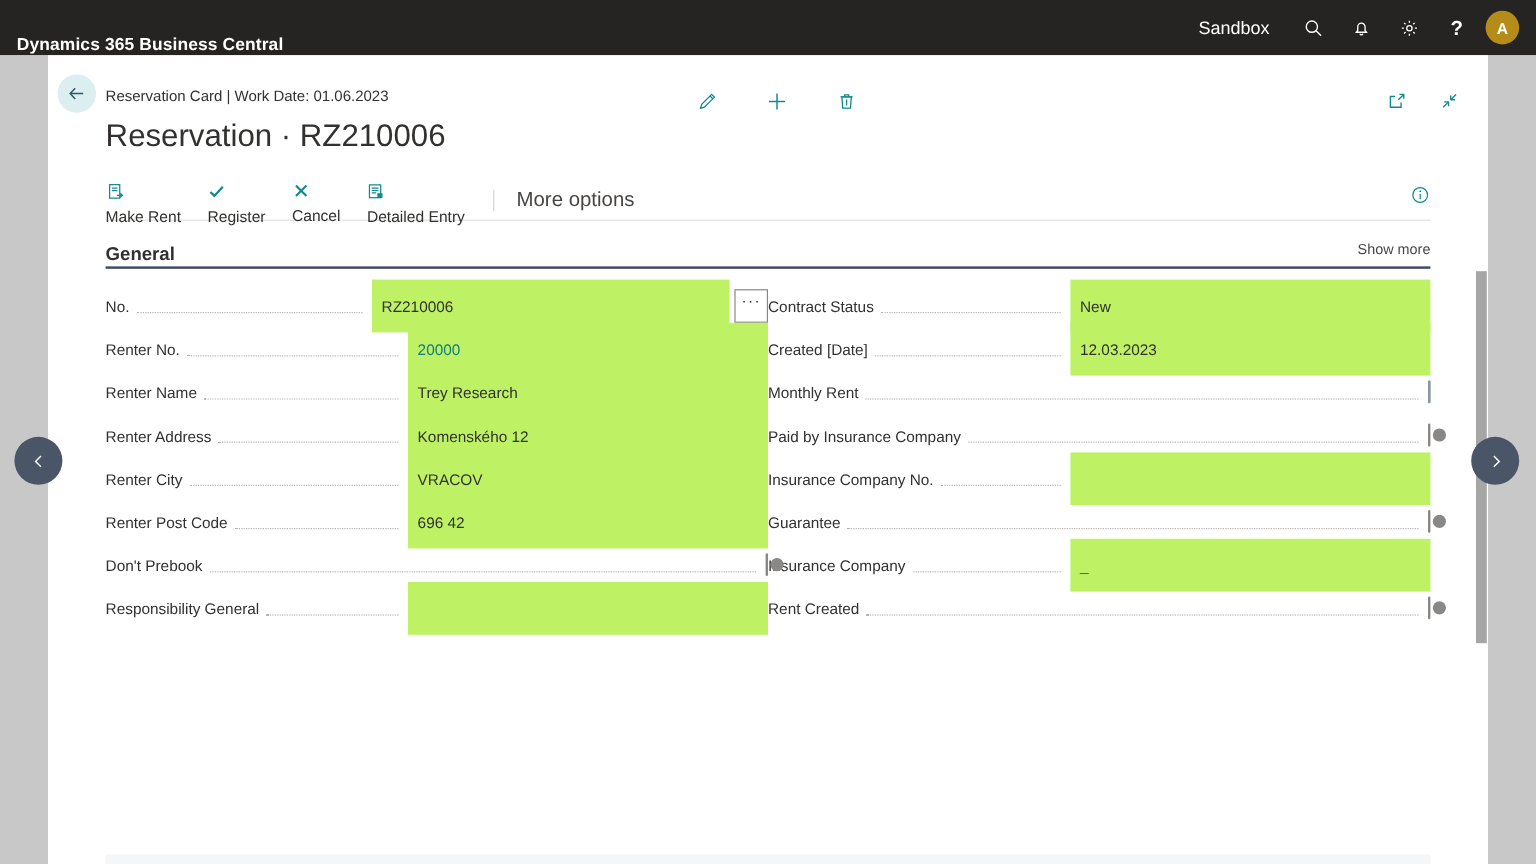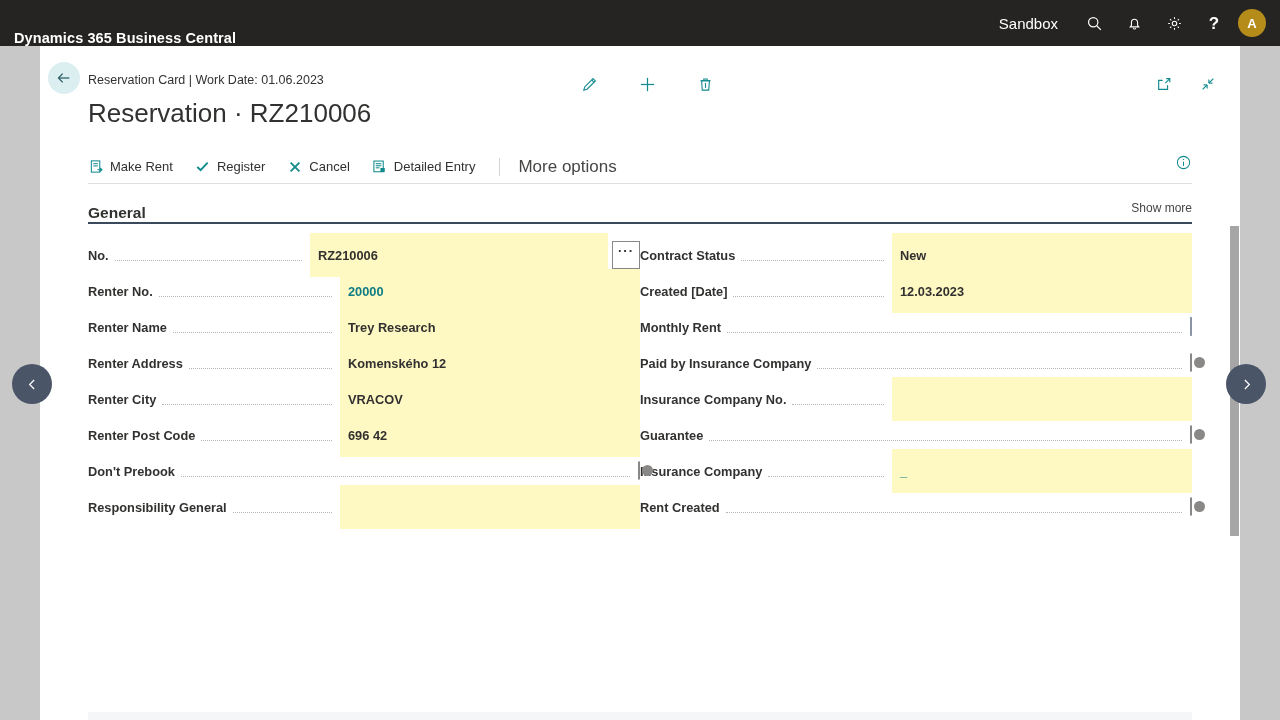--- a/index.html
+++ b/index.html
@@ -120,24 +120,25 @@
 
   
   .cmdbar {
     position: relative;
     margin: 0 48px 0 48px;
     height: 34px;
     border-bottom: 1px solid #e1dfdd;
     display: flex; align-items: center;
   }
   .cmd {
-    display: flex; align-items: center; gap: 6px;
+    display: flex; align-items: flex-start; gap: 6px;
     font-size: 13px; color: #323130;
     margin-right: 22px; white-space: nowrap;
     height: 30px;
+    flex-direction: column;
   }
   .cmd .ci {
     width: 16px; height: 16px;
     display: flex; align-items: center; justify-content: center;
     color: #118a8e;
   }
   .cmd-sep {
     width: 1px; height: 18px; background: #d6d4d2;
     margin: 0 18px 0 2px;
   }
@@ -164,21 +165,20 @@
   .sect-title { font-size: 15.5px; font-weight: 600; color: #323130; }
   .showmore {
     position: absolute; right: 0; bottom: 7px;
     font-size: 12px; color: #484644;
   }
 
   .fields {
     position: relative;
     margin: 16px 48px 0 48px;
     display: flex;
-    font-weight: bold;
   }
   .col { width: 552px; }
   .col.right { margin-left: 0px; }
 
   .frow {
     display: flex; align-items: center;
     height: 30px; margin-bottom: 6px;
   }
   .flabel {
     font-size: 12.8px; color: #323130;
@@ -188,21 +188,21 @@
     flex: 1 1 auto;
     height: 1px;
     margin: 10px 8px 0 6px;
     border-bottom: 1px dotted #b7b5b3;
     min-width: 6px;
   }
   .fctl { flex: none; position: relative; }
 
   .finput {
     width: 298px; height: 44px;
-    background: #fef9c3;
+    background: #bef264;
     border: none;
     display: flex; align-items: center;
     padding: 0 8px;
     font-size: 12.8px; color: #323130;
   }
   .finput.link { color: #0f7b84; }
   .finput.dash { color: #0f7b84; }
   .finput.wide { width: 300px; }
 
   .lookup-wrap { display: flex; align-items: center; gap: 4px; }

